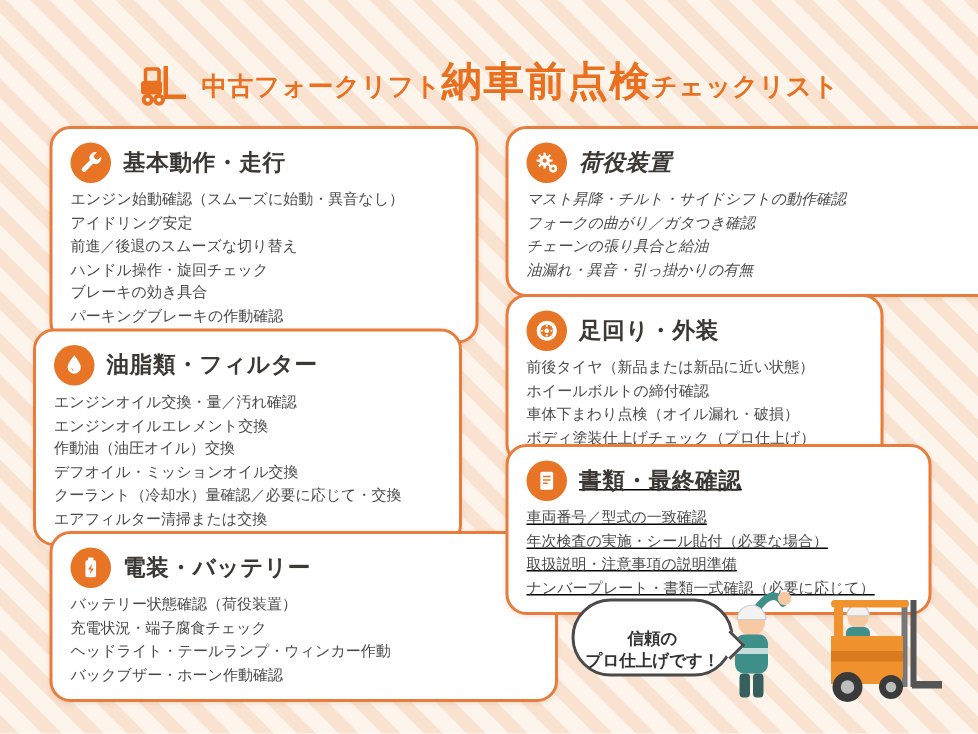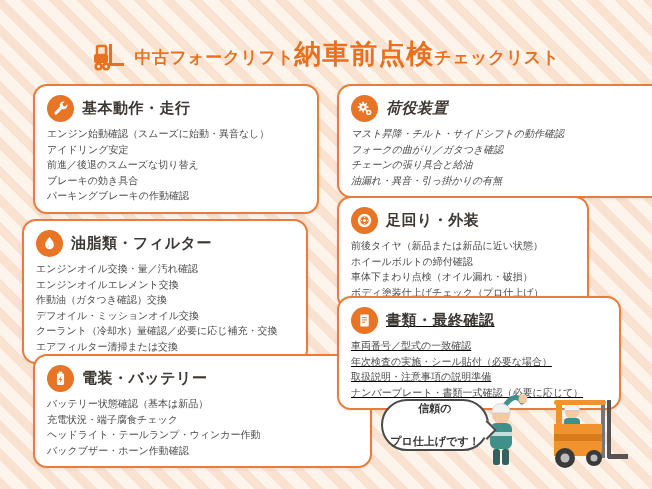--- a/index.html
+++ b/index.html
@@ -81,21 +81,21 @@
   .bubble {
     position: absolute;
     left: 381px; top: 399px;
     width: 108px; height: 52px;
     background: #ffffff;
     border: 2px solid #4a4a4a;
     border-radius: 26px;
     display: flex;
     flex-direction: column;
     align-items: center;
-    justify-content: space-between;
+    justify-content: flex-end;
     z-index: 3;
   }
   .bubble::after {
     content: "";
     position: absolute;
     right: -7px; top: 22px;
     width: 12px; height: 12px;
     background: #ffffff;
     border-right: 2px solid #4a4a4a;
     border-top: 2px solid #4a4a4a;
@@ -146,58 +146,59 @@
         <svg viewBox="0 0 24 24">
             <path fill="#ffffff" d="M21.7 6.1a5.6 5.6 0 0 1-7.4 6.7l-7 7.1a2.2 2.2 0 0 1-3.2-3.1l7.1-7.1A5.6 5.6 0 0 1 17.9 2.2l-3.1 3.1.9 3 3 .9 3-3.1z"></path>
           </svg>
       </span>
       <span class="card-title">基本動作・走行</span>
     </div>
     <ul>
       <li>エンジン始動確認（スムーズに始動・異音なし）</li>
       <li>アイドリング安定</li>
       <li>前進／後退のスムーズな切り替え</li>
+      <li>ハンドル操作・旋回チェック</li>
       <li>ブレーキの効き具合</li>
       <li>パーキングブレーキの作動確認</li>
     </ul>
   </div>
 
   <div class="card" style="left:22px; top:219px; width:286px;">
     <div class="card-head">
       <span class="icon-badge">
         <svg viewBox="0 0 24 24">
             <path fill="#ffffff" d="M12 2.6c3.1 4.4 6.2 7.7 6.2 11.2a6.2 6.2 0 0 1-12.4 0C5.8 10.3 8.9 7 12 2.6z"></path>
             <path fill="#e87425" d="M9.4 14.2a2.8 2.8 0 0 0 2.1 3.2"></path>
           </svg>
       </span>
       <span class="card-title">油脂類・フィルター</span>
     </div>
     <ul>
       <li>エンジンオイル交換・量／汚れ確認</li>
       <li>エンジンオイルエレメント交換</li>
-      <li>作動油（ガタつき確認）交換</li>
+      <li>作動油（油圧オイル）交換</li>
       <li>デフオイル・ミッションオイル交換</li>
-      <li>クーラント（冷却水）量確認／必要に応じ補充・交換</li>
+      <li>クーラント（冷却水）量確認／必要に応じて・交換</li>
       <li>エアフィルター清掃または交換</li>
     </ul>
   </div>
 
   <div class="card" style="left:33px; top:354px; width:339px;">
     <div class="card-head">
       <span class="icon-badge">
         <svg viewBox="0 0 24 24">
             <rect x="7" y="5" width="10" height="16" rx="1.6" fill="#ffffff"></rect>
             <rect x="9.5" y="2.4" width="5" height="3" fill="#ffffff"></rect>
             <path d="M13.2 8.2l-3.8 5.4h2.6l-.9 4.4 3.8-5.4h-2.6z" fill="#e87425"></path>
           </svg>
       </span>
       <span class="card-title">電装・バッテリー</span>
     </div>
     <ul>
-      <li>バッテリー状態確認（基本は新品）</li>
+      <li>バッテリー状態確認（荷役装置）</li>
       <li>充電状況・端子腐食チェック</li>
       <li>ヘッドライト・テールランプ・ウィンカー作動</li>
       <li>バックブザー・ホーン作動確認</li>
     </ul>
   </div>
 
   <div class="card" style="left:337px; top:84px; width:328px;font-style:italic;">
     <div class="card-head">
       <span class="icon-badge">
         <svg viewBox="0 0 24 24">

